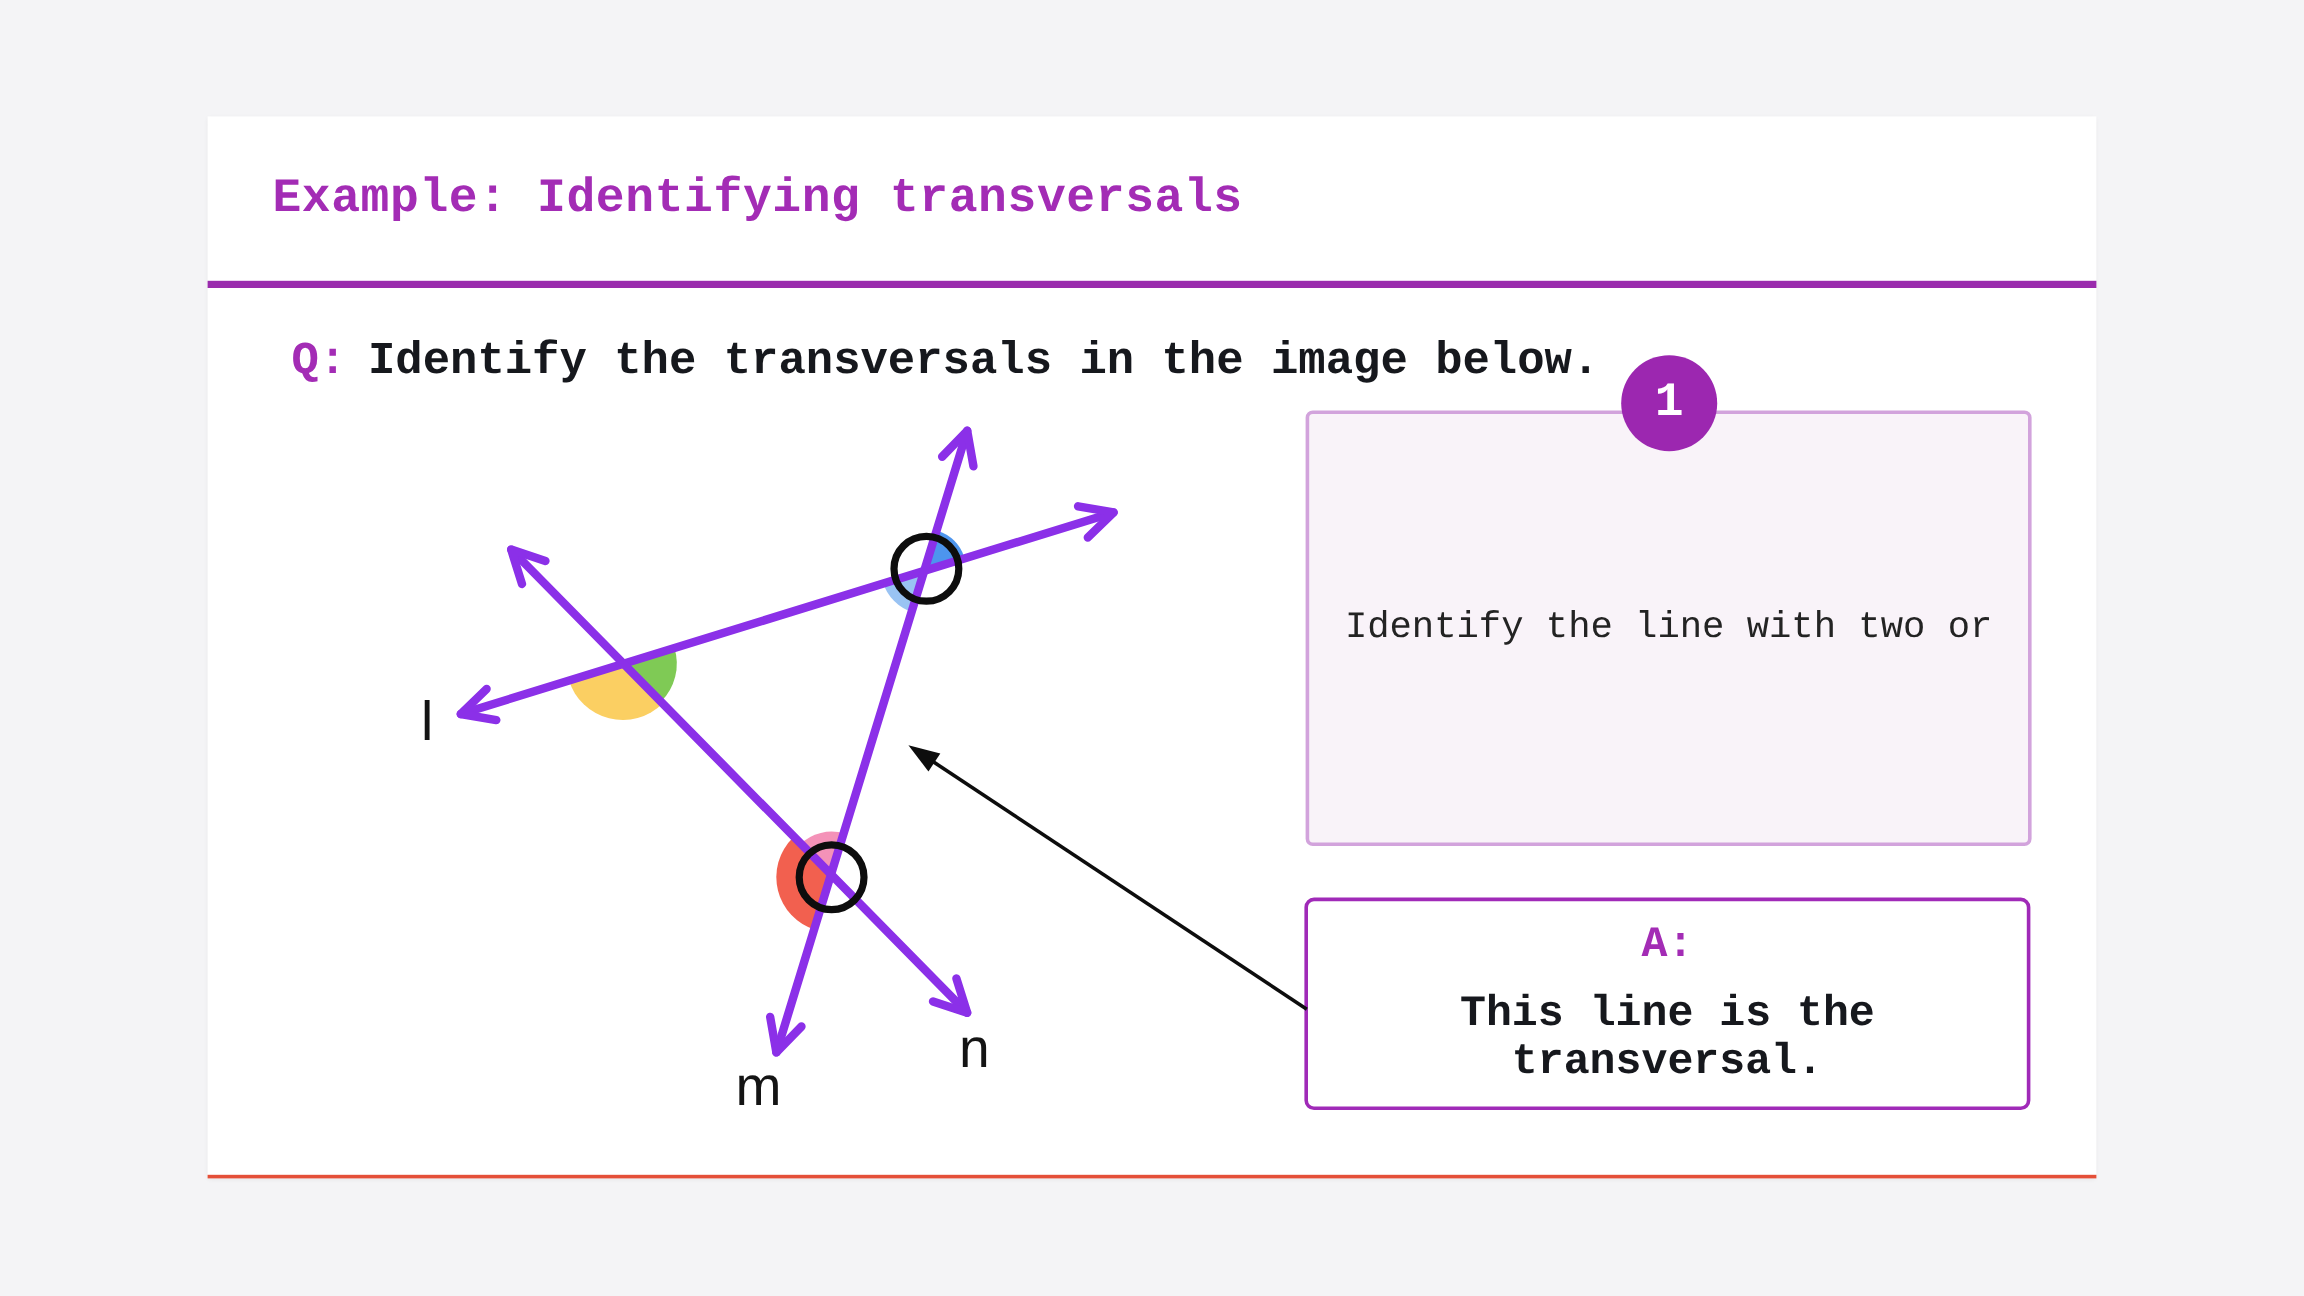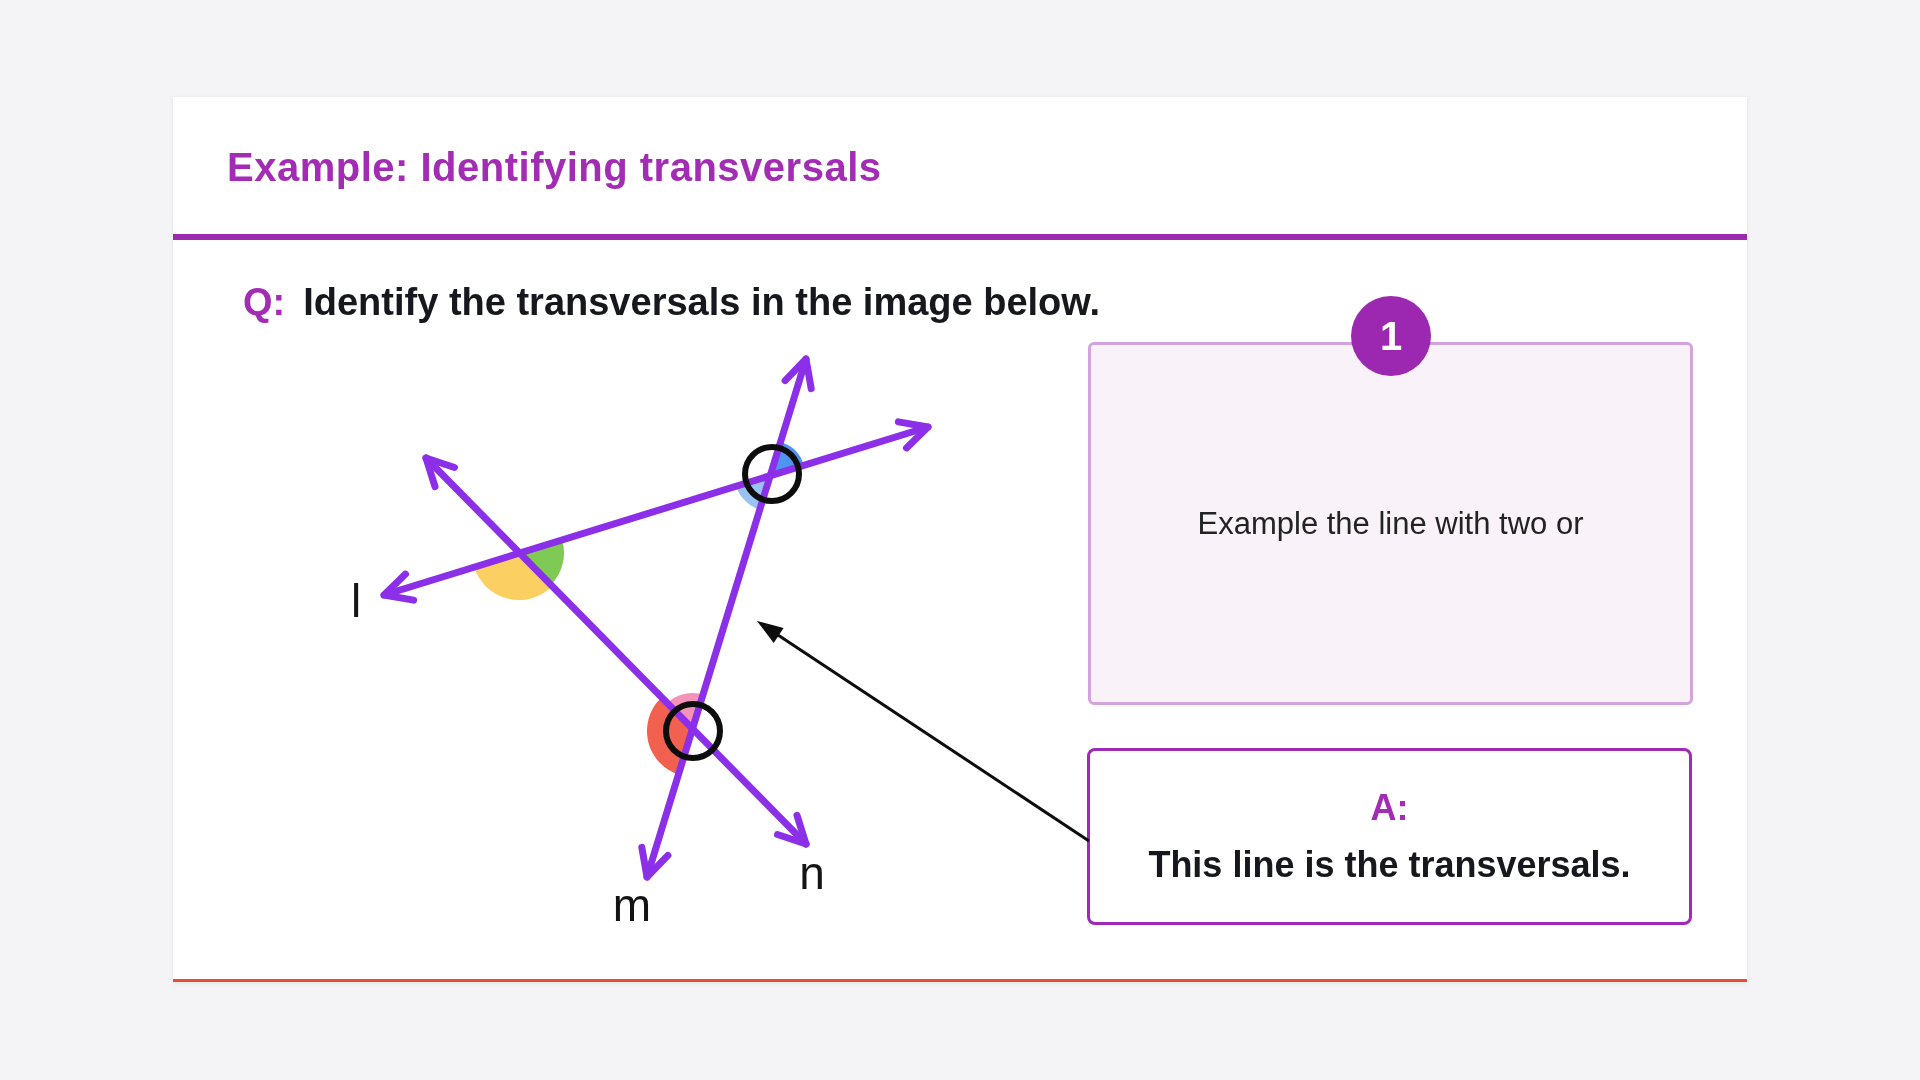--- a/index.html
+++ b/index.html
@@ -12,20 +12,21 @@
   .page { position: relative; width: 1920px; height: 1080px; }
 
   .card {
     position: absolute;
     left: 173px; top: 97px;
     width: 1574px; height: 885px;
     background: #ffffff;
     border-bottom: 3px solid #e44f38;
     box-shadow: 0 1px 4px rgba(0,0,0,0.07);
     z-index: 1;
+    font-family: Liberation Mono, monospace;
   }
 
   .card-title {
     position: absolute;
     left: 54px; top: 46px;
     font-size: 40px; font-weight: 700;
     letter-spacing: 0.5px;
     color: #a32cb5;
     line-height: 48px;
   }
@@ -131,26 +132,26 @@
 
     <div class="divider"></div>
 
     <div class="question">
       <span class="q-label">Q:</span>
       <span class="q-text">Identify the transversals in the image below.</span>
     </div>
 
     <div class="step-box">
       <div class="badge">1</div>
-      <div class="step-body-line">Example the line with two or</div>
+      <div class="step-body-line">Identify the line with two or</div>
     </div>
 
     <div class="answer-box">
       <div class="answer-label">A:</div>
-      <div class="answer-text">This line is the transversals.</div>
+      <div class="answer-text">This line is the transversal.</div>
     </div>
 
   </div>
 
   <svg class="diagram-svg" id="diagram-svg" viewBox="0 0 1920 1080" xmlns="http://www.w3.org/2000/svg">
       <path d="M 519 553 L 552.0 586.5 A 47 47 0 0 1 474.1 566.9 Z" fill="#fbcf62"></path>
       <path d="M 519 553 L 562.0 539.7 A 45 45 0 0 1 550.6 585.0 Z" fill="#7fca55"></path>
       <path d="M 772 474 L 781.7 442.5 A 33 33 0 0 1 803.5 464.2 Z" fill="#4d95ee"></path>
       <path d="M 772 474 L 760.8 510.3 A 38 38 0 0 1 735.7 485.2 Z" fill="#99c3f3"></path>
       <path d="M 693 731 L 666.3 703.9 A 38 38 0 0 1 704.2 694.7 Z" fill="#f492b8"></path>

